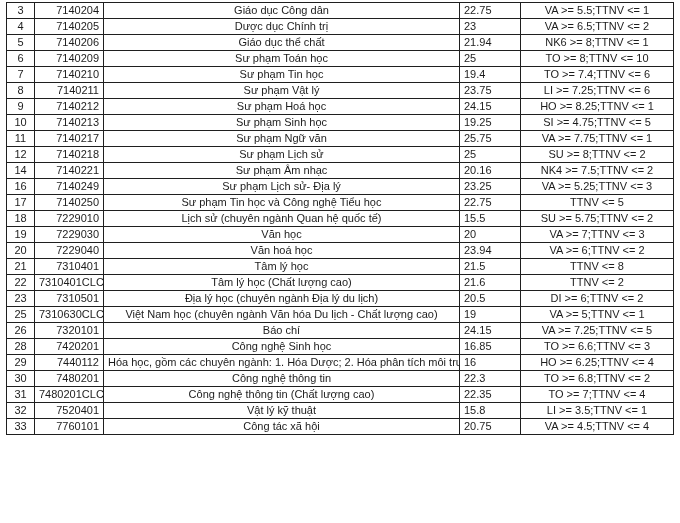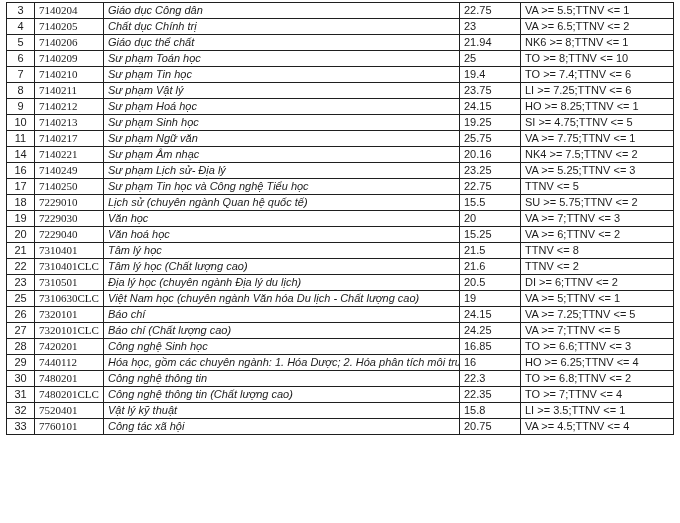--- a/index.html
+++ b/index.html
@@ -28,24 +28,24 @@
     border: 1px solid #1f1f1f;
     font-size: 11px;
     line-height: 13px;
     color: #1c1c1c;
     padding: 1px 4px;
     vertical-align: middle;
     overflow: hidden;
     white-space: nowrap;
   }
   td.c-no    { text-align: center; padding-left: 1px; padding-right: 1px; }
-  td.c-code  { text-align: left; padding-left: 6px; font-family: Liberation Serif, serif; }
-  td.c-name  { text-align: left; padding-left: 6px; white-space: pre-line; font-style: italic; }
+  td.c-code  { text-align: right; padding-left: 6px; }
+  td.c-name  { text-align: center; padding-left: 6px; white-space: pre-line; }
   td.c-score { text-align: left; }
-  td.c-cond  { text-align: left; padding-left: 5px; }
+  td.c-cond  { text-align: center; padding-left: 5px; }
   tr.row { height: 15px; }
 </style>
 </head>
 <body>
 
 <div class="page">
   <table class="scores">
     <colgroup>
       <col style="width:28px">
       <col style="width:69px">
@@ -57,21 +57,21 @@
         <tr class="row">
           <td class="c-no">3</td>
           <td class="c-code">7140204</td>
           <td class="c-name">Giáo dục Công dân</td>
           <td class="c-score">22.75</td>
           <td class="c-cond">VA &gt;= 5.5;TTNV &lt;= 1</td>
         </tr>
         <tr class="row">
           <td class="c-no">4</td>
           <td class="c-code">7140205</td>
-          <td class="c-name">Chất dục Chính trị</td>
+          <td class="c-name">Dược dục Chính trị</td>
           <td class="c-score">23</td>
           <td class="c-cond">VA &gt;= 6.5;TTNV &lt;= 2</td>
         </tr>
         <tr class="row">
           <td class="c-no">5</td>
           <td class="c-code">7140206</td>
           <td class="c-name">Giáo dục thể chất</td>
           <td class="c-score">21.94</td>
           <td class="c-cond">NK6 &gt;= 8;TTNV &lt;= 1</td>
         </tr>
@@ -111,20 +111,27 @@
           <td class="c-cond">SI &gt;= 4.75;TTNV &lt;= 5</td>
         </tr>
         <tr class="row">
           <td class="c-no">11</td>
           <td class="c-code">7140217</td>
           <td class="c-name">Sư phạm Ngữ văn</td>
           <td class="c-score">25.75</td>
           <td class="c-cond">VA &gt;= 7.75;TTNV &lt;= 1</td>
         </tr>
         <tr class="row">
+          <td class="c-no">12</td>
+          <td class="c-code">7140218</td>
+          <td class="c-name">Sư phạm Lịch sử</td>
+          <td class="c-score">25</td>
+          <td class="c-cond">SU &gt;= 8;TTNV &lt;= 2</td>
+        </tr>
+        <tr class="row">
           <td class="c-no">14</td>
           <td class="c-code">7140221</td>
           <td class="c-name">Sư phạm Âm nhạc</td>
           <td class="c-score">20.16</td>
           <td class="c-cond">NK4 &gt;= 7.5;TTNV &lt;= 2</td>
         </tr>
         <tr class="row">
           <td class="c-no">16</td>
           <td class="c-code">7140249</td>
           <td class="c-name">Sư phạm Lịch sử- Địa lý</td>
@@ -149,21 +156,21 @@
           <td class="c-no">19</td>
           <td class="c-code">7229030</td>
           <td class="c-name">Văn học</td>
           <td class="c-score">20</td>
           <td class="c-cond">VA &gt;= 7;TTNV &lt;= 3</td>
         </tr>
         <tr class="row">
           <td class="c-no">20</td>
           <td class="c-code">7229040</td>
           <td class="c-name">Văn hoá học</td>
-          <td class="c-score">15.25</td>
+          <td class="c-score">23.94</td>
           <td class="c-cond">VA &gt;= 6;TTNV &lt;= 2</td>
         </tr>
         <tr class="row">
           <td class="c-no">21</td>
           <td class="c-code">7310401</td>
           <td class="c-name">Tâm lý học</td>
           <td class="c-score">21.5</td>
           <td class="c-cond">TTNV &lt;= 8</td>
         </tr>
         <tr class="row">
@@ -186,27 +193,20 @@
           <td class="c-name">Việt Nam học (chuyên ngành Văn hóa Du lịch - Chất lượng cao)</td>
           <td class="c-score">19</td>
           <td class="c-cond">VA &gt;= 5;TTNV &lt;= 1</td>
         </tr>
         <tr class="row">
           <td class="c-no">26</td>
           <td class="c-code">7320101</td>
           <td class="c-name">Báo chí</td>
           <td class="c-score">24.15</td>
           <td class="c-cond">VA &gt;= 7.25;TTNV &lt;= 5</td>
-        </tr>
-        <tr class="row">
-          <td class="c-no">27</td>
-          <td class="c-code">7320101CLC</td>
-          <td class="c-name">Báo chí (Chất lượng cao)</td>
-          <td class="c-score">24.25</td>
-          <td class="c-cond">VA &gt;= 7;TTNV &lt;= 5</td>
         </tr>
         <tr class="row">
           <td class="c-no">28</td>
           <td class="c-code">7420201</td>
           <td class="c-name">Công nghệ Sinh học</td>
           <td class="c-score">16.85</td>
           <td class="c-cond">TO &gt;= 6.6;TTNV &lt;= 3</td>
         </tr>
         <tr class="row">
           <td class="c-no">29</td>

